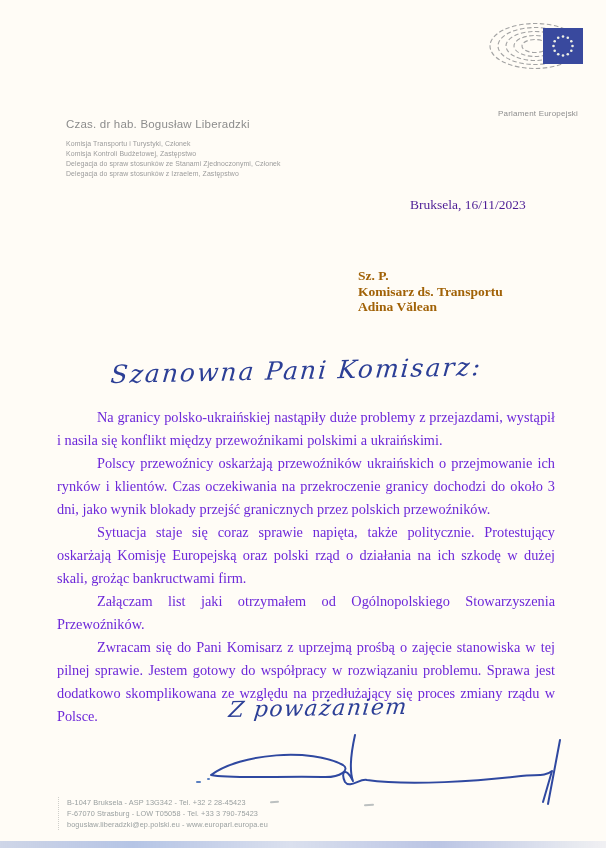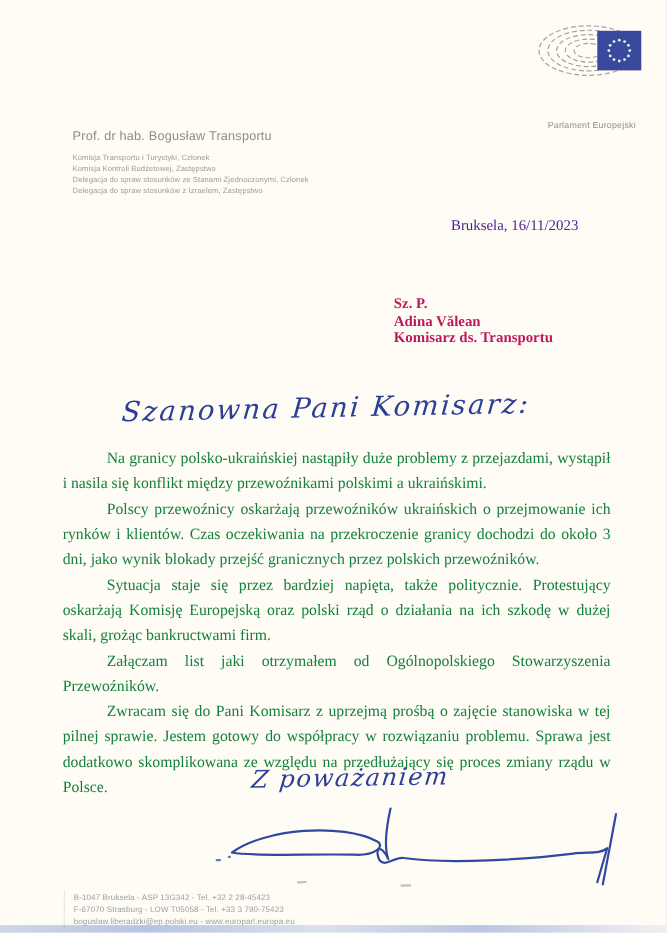--- a/index.html
+++ b/index.html
@@ -17,52 +17,52 @@
     position:absolute;left:0;top:54px;width:102px;
     font-family:"Liberation Sans", sans-serif;
     font-size:8px;color:#8d8d8d;text-align:center;letter-spacing:.2px;margin-top:35px;
   }
   
   .sender{position:absolute;left:66px;top:118px;font-family:"Liberation Sans", sans-serif;}
   .sender-name{font-size:11.5px;color:#8c8c8c;letter-spacing:.2px;margin-bottom:9px;}
   .sender-role{font-size:6.9px;line-height:10px;color:#9b9b9b;letter-spacing:.1px;}
   
   .dateline{position:absolute;left:410px;top:197px;font-size:13.5px;color:#4c1d95;}
-  .recipient{position:absolute;left:358px;top:268px;font-size:13.5px;line-height:15.5px;font-weight:bold;color:#be185d;}
+  .recipient{position:absolute;left:358px;top:268px;font-size:13.5px;line-height:15.5px;font-weight:bold;color:#a16207;}
   
   .hand{
     font-family:"DejaVu Serif", serif;
     font-style:italic;color:#2c3f96;
   }
   .salutation{
     position:absolute;left:112px;top:360px;
     font-size:25px;letter-spacing:2px;
     transform:rotate(-1.2deg) skewX(-6deg);
     transform-origin:left top;
   }
   .valediction{
     position:absolute;left:230px;top:697px;
     font-size:22px;letter-spacing:1.5px;
     transform:rotate(-1deg) skewX(-7deg);
     transform-origin:left top;
   }
   .signature{position:absolute;left:203px;top:728px;width:362px;height:82px;}
   .ink-speck{position:absolute;background:#5a7fc0;border-radius:1px;}
   
-  .body-text{position:absolute;left:57px;top:406px;width:498px;color:#15803d;}
+  .body-text{position:absolute;left:57px;top:406px;width:498px;color:#6d28d9;}
   .body-text p{
     margin:0;font-size:14.3px;line-height:23px;
     text-align:justify;text-indent:40px;
   }
   
   .footer{
     position:absolute;left:58px;top:797px;
     border-left:1px dotted #cfcfca;padding-left:8px;
     font-family:"Liberation Sans", sans-serif;
-    font-size:7.3px;line-height:11px;color:#9aa0a0;letter-spacing:.1px;margin-top:13px;
+    font-size:7.3px;line-height:11px;color:#9aa0a0;letter-spacing:.1px;
   }
   .scan-dash{position:absolute;height:2px;background:#bcc0c0;border-radius:1px;}
   .bottom-streak{
     position:absolute;left:0;bottom:0;width:606px;height:7px;
     background:linear-gradient(90deg,
       rgba(96,126,198,.30) 0%,
       rgba(120,150,215,.55) 22%,
       rgba(150,172,224,.35) 48%,
       rgba(118,142,210,.50) 72%,
       rgba(190,202,232,.22) 100%);
@@ -98,41 +98,41 @@
           <circle cx="66.5" cy="26" r="1.3"></circle>
           <circle cx="67.7" cy="21.2" r="1.3"></circle>
           <circle cx="71.2" cy="17.8" r="1.3"></circle>
         </g>
       </g>
     </svg>
     <div class="logo-caption">Parlament Europejski</div>
   </div>
 
   <div class="sender">
-    <div class="sender-name">Prof. dr hab. Bogusław Transportu</div>
+    <div class="sender-name">Czas. dr hab. Bogusław Liberadzki</div>
     <div class="sender-role">Komisja Transportu i Turystyki, Członek</div>
     <div class="sender-role">Komisja Kontroli Budżetowej, Zastępstwo</div>
     <div class="sender-role">Delegacja do spraw stosunków ze Stanami Zjednoczonymi, Członek</div>
     <div class="sender-role">Delegacja do spraw stosunków z Izraelem, Zastępstwo</div>
   </div>
 
   <div class="dateline">Bruksela, 16/11/2023</div>
 
   <div class="recipient">
     <div>Sz. P.</div>
+    <div>Komisarz ds. Transportu</div>
     <div>Adina Vălean</div>
-    <div>Komisarz ds. Transportu</div>
   </div>
 
   <div class="hand salutation">Szanowna Pani Komisarz:</div>
 
   <div class="body-text">
     <p>Na granicy polsko-ukraińskiej nastąpiły duże problemy z przejazdami, wystąpił i nasila się konflikt między przewoźnikami polskimi a ukraińskimi.</p>
     <p>Polscy przewoźnicy oskarżają przewoźników ukraińskich o przejmowanie ich rynków i klientów. Czas oczekiwania na przekroczenie granicy dochodzi do około 3 dni, jako wynik blokady przejść granicznych przez polskich przewoźników.</p>
-    <p>Sytuacja staje się przez bardziej napięta, także politycznie. Protestujący oskarżają Komisję Europejską oraz polski rząd o działania na ich szkodę w dużej skali, grożąc bankructwami firm.</p>
+    <p>Sytuacja staje się coraz sprawie napięta, także politycznie. Protestujący oskarżają Komisję Europejską oraz polski rząd o działania na ich szkodę w dużej skali, grożąc bankructwami firm.</p>
     <p>Załączam list jaki otrzymałem od Ogólnopolskiego Stowarzyszenia Przewoźników.</p>
     <p>Zwracam się do Pani Komisarz z uprzejmą prośbą o zajęcie stanowiska w tej pilnej sprawie. Jestem gotowy do współpracy w rozwiązaniu problemu. Sprawa jest dodatkowo skomplikowana ze względu na przedłużający się proces zmiany rządu w Polsce.</p>
   </div>
 
   <div class="hand valediction">Z poważaniem</div>
 
   <svg class="signature" viewBox="0 0 362 82">
     <g fill="none" stroke="#2f48a0" stroke-width="2" stroke-linecap="round" stroke-linejoin="round">
       <path d="M 8,47 C 38,25 108,20 140,37 C 147,41 139,50 119,49 C 78,48 28,51 8,47"></path>
       <path d="M 152,7 C 148,25 146,42 150,53 C 143,38 137,44 142,54 C 147,61 157,50 164,52 C 205,58 278,53 318,48 C 332,46 342,49 349,43 L 340,74"></path>

